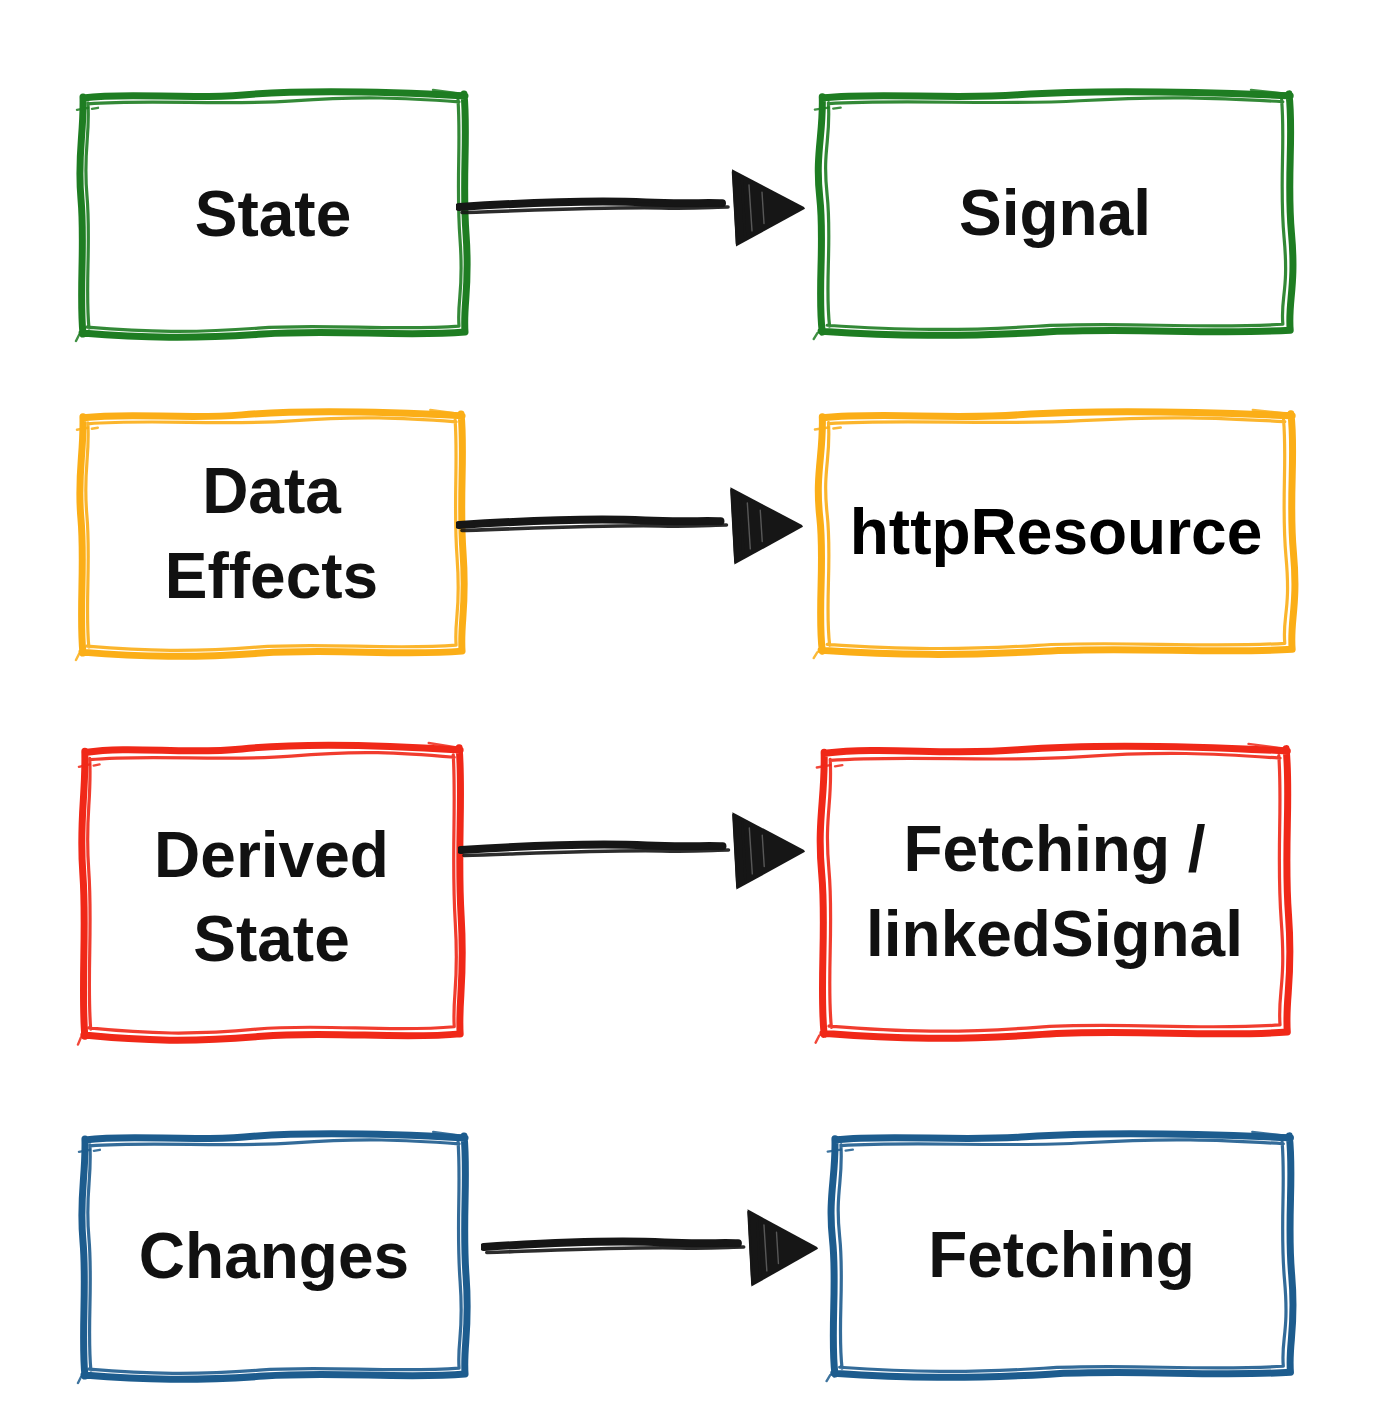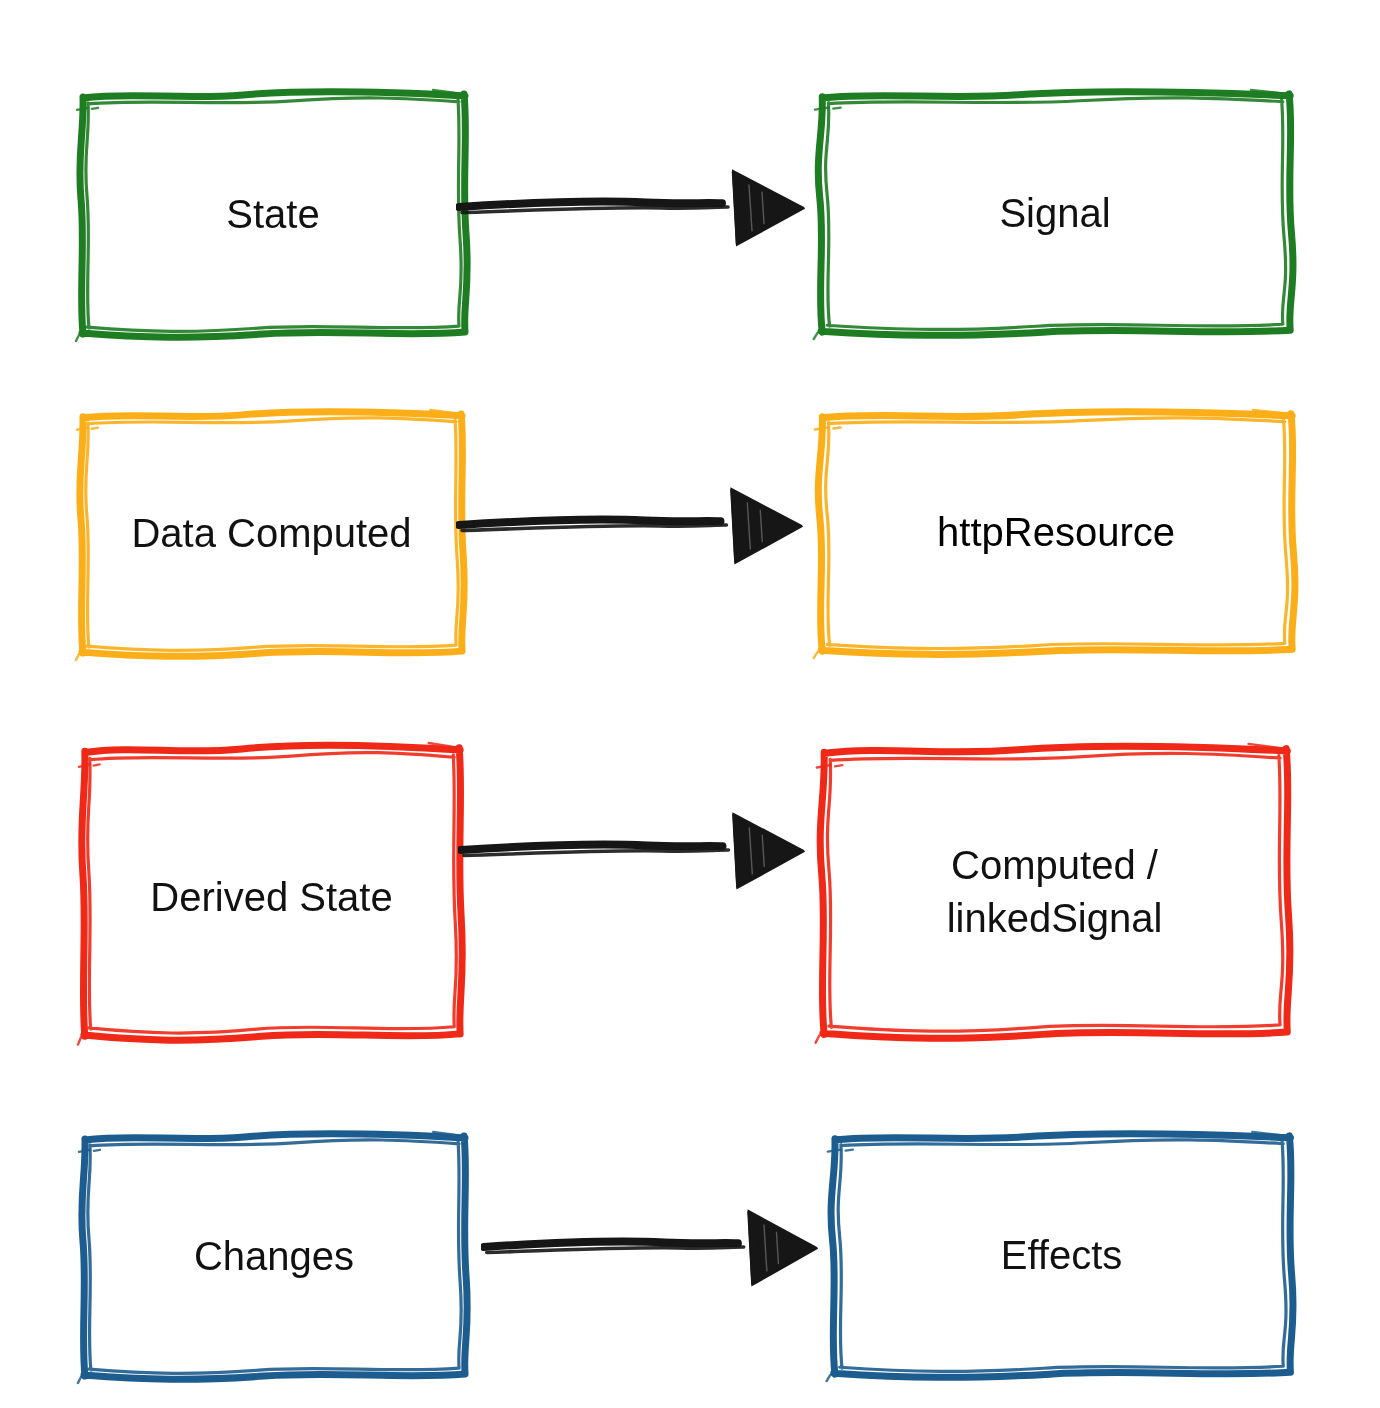--- a/index.html
+++ b/index.html
@@ -25,22 +25,22 @@
   }
   .box .sketch-border {
     position: absolute;
     inset: 0;
     width: 100%;
     height: 100%;
     pointer-events: none;
   }
   .box .label {
     position: relative;
-    font-weight: 400;
-    font-size: 40px;
+    font-weight: 700;
+    font-size: 64px;
     line-height: 1.32;
     letter-spacing: 0px;
     padding: 0 40px;
     z-index: 1;
   }
   .arrow {
     position: absolute;
   }
   .arrow svg {
     width: 100%;
@@ -108,21 +108,21 @@
     <svg class="sketch-border" viewBox="0 0 400 260" preserveAspectRatio="none" aria-hidden="true">
         <use href="#sketch-rect"></use>
       </svg>
     <span class="label" style="color: rgb(17, 17, 17);">Signal</span>
   </div>
 
   <div class="box b-datafetching" style="color: rgb(251, 174, 23);">
     <svg class="sketch-border" viewBox="0 0 400 260" preserveAspectRatio="none" aria-hidden="true">
         <use href="#sketch-rect"></use>
       </svg>
-    <span class="label" style="color: rgb(17, 17, 17);">Data Computed</span>
+    <span class="label" style="color: rgb(17, 17, 17);">Data Effects</span>
   </div>
   <div class="arrow a-row2" style="color: rgb(22, 22, 22);">
     <svg viewBox="0 0 350 100" preserveAspectRatio="none" aria-hidden="true">
         <use href="#sketch-arrow"></use>
       </svg>
   </div>
   <div class="box b-httpresource" style="color: rgb(251, 174, 23);">
     <svg class="sketch-border" viewBox="0 0 400 260" preserveAspectRatio="none" aria-hidden="true">
         <use href="#sketch-rect"></use>
       </svg>
@@ -137,34 +137,34 @@
   </div>
   <div class="arrow a-row3" style="color: rgb(22, 22, 22);">
     <svg viewBox="0 0 350 100" preserveAspectRatio="none" aria-hidden="true">
         <use href="#sketch-arrow"></use>
       </svg>
   </div>
   <div class="box b-computed" style="color: rgb(240, 40, 24);">
     <svg class="sketch-border" viewBox="0 0 400 260" preserveAspectRatio="none" aria-hidden="true">
         <use href="#sketch-rect"></use>
       </svg>
-    <span class="label" style="color: rgb(17, 17, 17);">Computed / linkedSignal</span>
+    <span class="label" style="color: rgb(17, 17, 17);">Fetching / linkedSignal</span>
   </div>
 
   <div class="box b-changes" style="color: rgb(29, 92, 142); align-items: center;">
     <svg class="sketch-border" viewBox="0 0 400 260" preserveAspectRatio="none" aria-hidden="true">
         <use href="#sketch-rect"></use>
       </svg>
     <span class="label" style="color: rgb(17, 17, 17);">Changes</span>
   </div>
   <div class="arrow a-row4" style="color: rgb(22, 22, 22);">
     <svg viewBox="0 0 350 100" preserveAspectRatio="none" aria-hidden="true">
         <use href="#sketch-arrow"></use>
       </svg>
   </div>
   <div class="box b-effects" style="color: rgb(29, 92, 142);">
     <svg class="sketch-border" viewBox="0 0 400 260" preserveAspectRatio="none" aria-hidden="true">
         <use href="#sketch-rect"></use>
       </svg>
-    <span class="label" style="color: rgb(17, 17, 17);">Effects</span>
+    <span class="label" style="color: rgb(17, 17, 17);">Fetching</span>
   </div>
 
 </div>
 
 </body></html>

